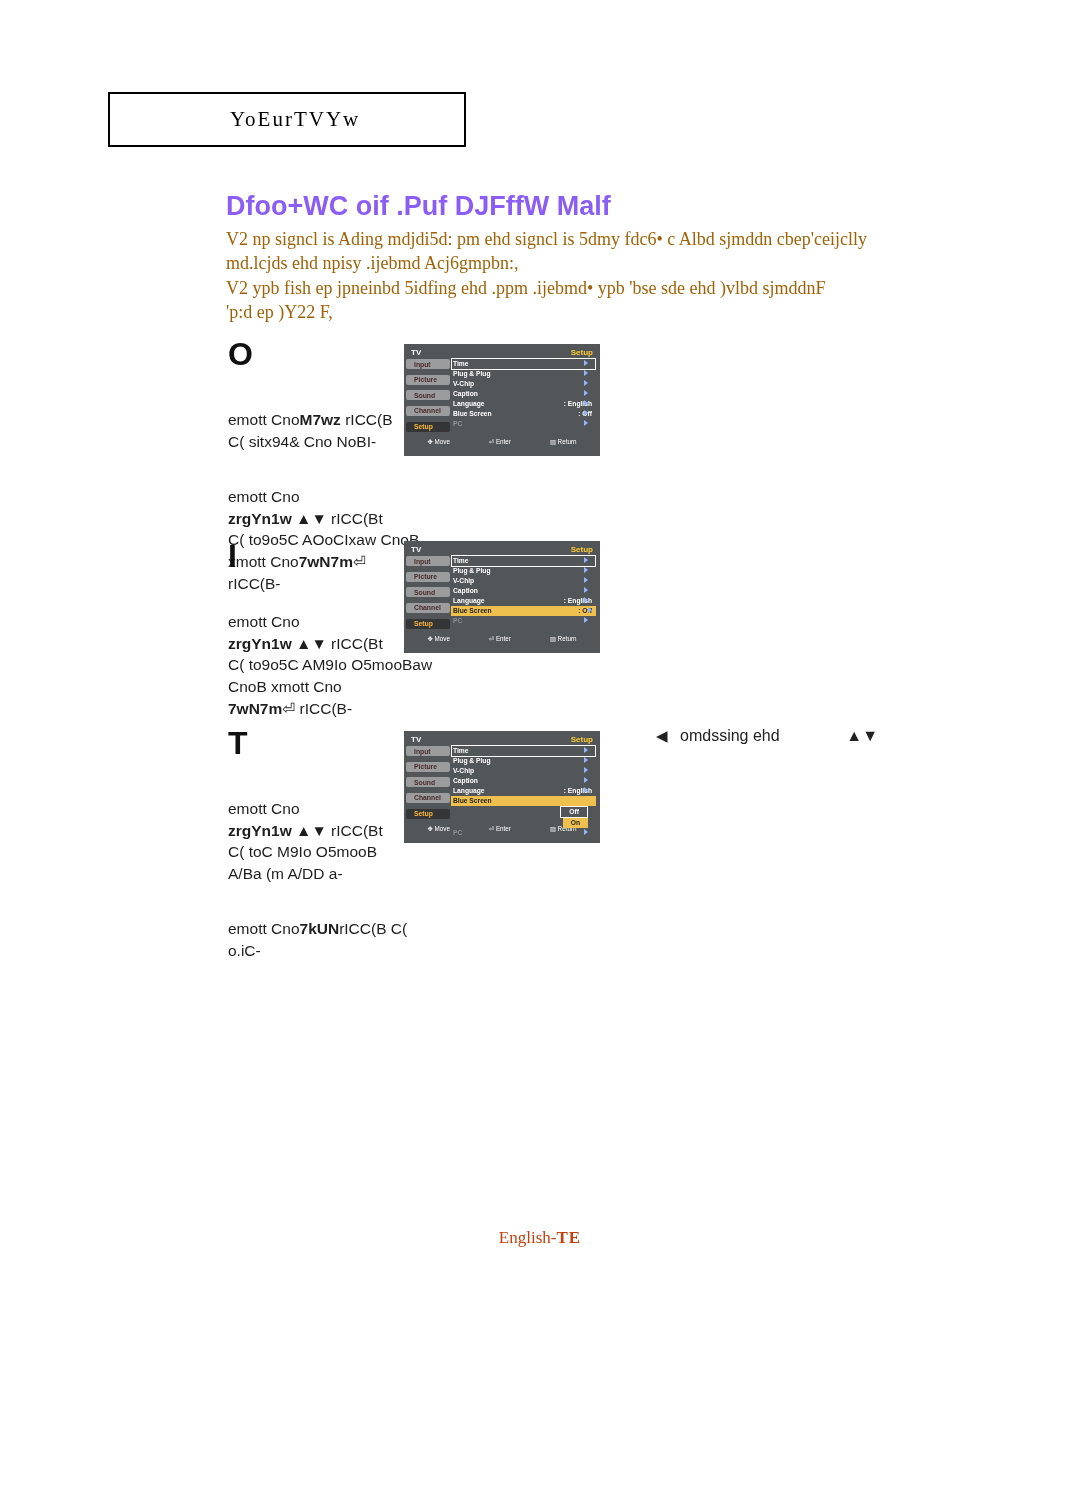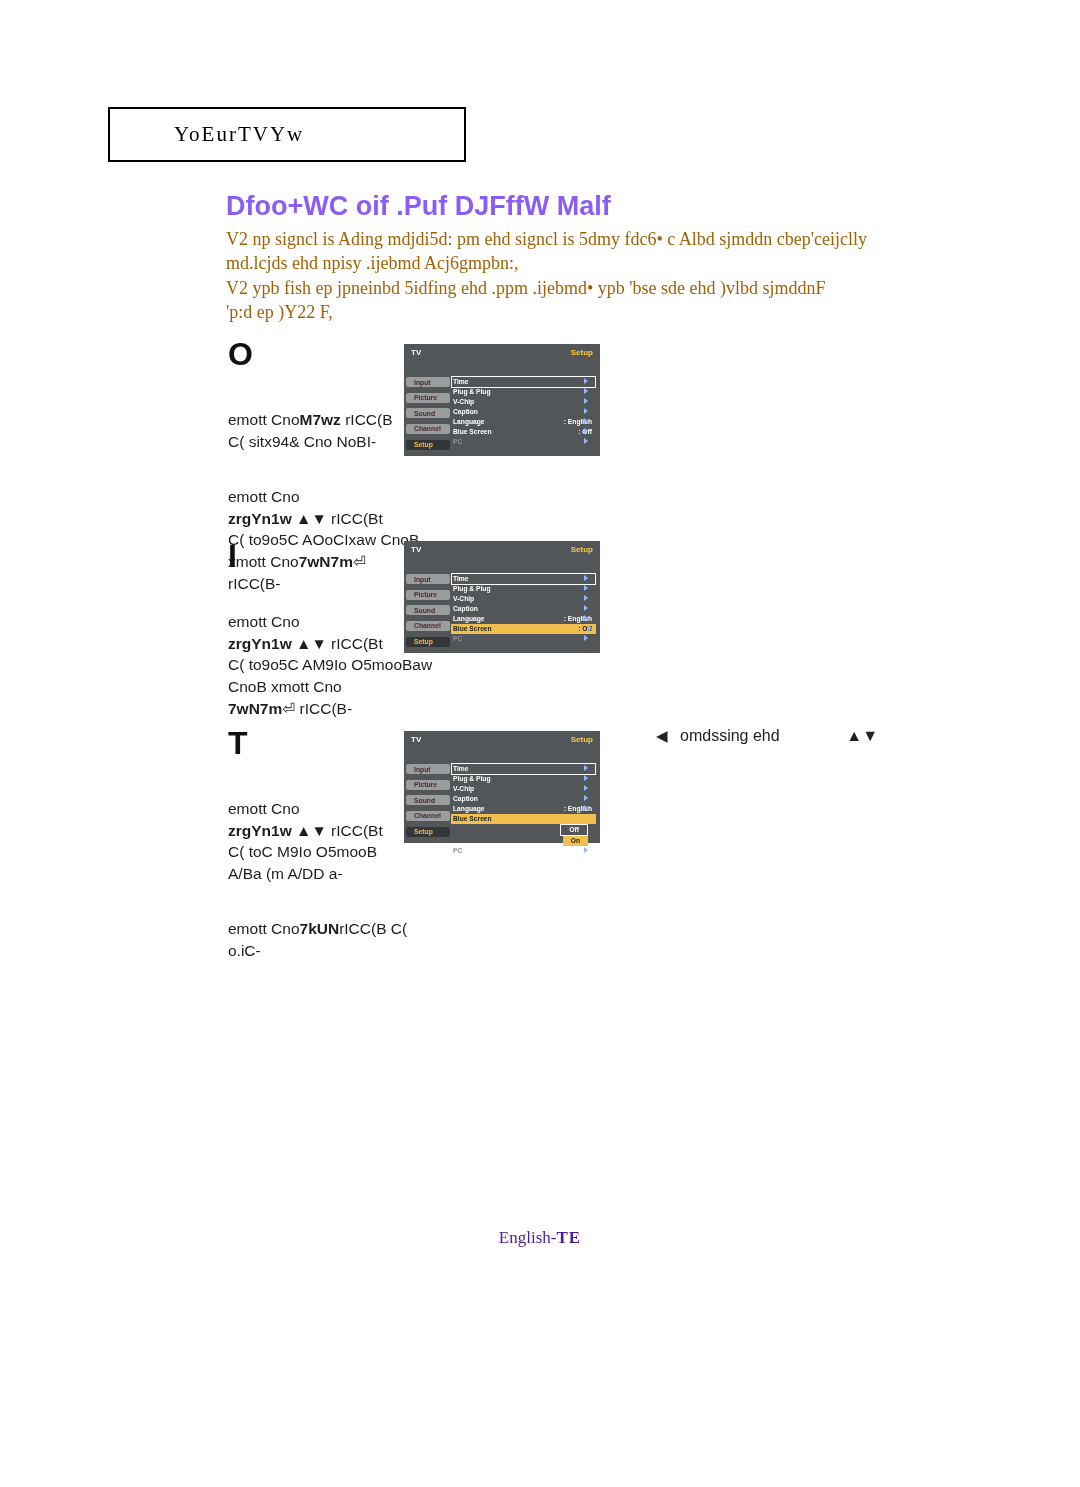--- a/index.html
+++ b/index.html
@@ -1,43 +1,43 @@
 <!DOCTYPE html>
 <html><head>
 <meta charset="utf-8">
 <style>
   * { margin: 0; padding: 0; box-sizing: border-box; }
   body { font-family: "Times New Roman", serif; background: #fff; color: #000; width: 1080px; height: 1487px; position: relative; }
-  .header-box { position: absolute; left: 108px; top: 92px; width: 358px; height: 55px; border: 2px solid #000; display: flex; align-items: center; padding-left: 64px; margin-top: 15px; }
+  .header-box { position: absolute; left: 108px; top: 92px; width: 358px; height: 55px; border: 2px solid #000; display: flex; align-items: center; padding-left: 120px; }
   .header-label { font-size: 21px; letter-spacing: 2px; }
   .title { position: absolute; left: 226px; top: 191px; font-size: 27px; font-family: Arial, sans-serif; font-weight: bold; color: #8b5cf6; }
   .body-text { position: absolute; left: 226px; top: 227px; width: 680px; font-size: 18px; line-height: 1.35; color: #a16207; }
   .step-block { position: absolute; left: 228px; width: 380px; }
   .step-icon { font-family: Arial, sans-serif; font-weight: 900; font-size: 32px; line-height: 1; color: #101010; }
   .step-text { font-size: 15.5px; color: #1e1e1e; line-height: 1.4; font-family: Arial, sans-serif; margin-top: 39px; }
   .step-text b { font-weight: 700; }
   .glyph { font-family: Arial, sans-serif; }
   .osd { position: absolute; width: 196px; height: 112px; background: #535659; font-family: Arial, sans-serif; }
-  .osd-top { display: flex; justify-content: space-between; padding: 4px 7px 18px 7px; }
+  .osd-top { display: flex; justify-content: space-between; padding: 4px 7px 0 7px; }
   .osd-tv { color: #fff; font-size: 8px; font-weight: bold; }
   .osd-setup { color: #ffcc33; font-size: 8px; font-weight: bold; }
   .osd-body { display: flex; height: 78px; }
   .osd-left { width: 46px; display: flex; flex-direction: column; justify-content: space-between; padding: 2px 0; }
   .osd-left-item { font-size: 6.8px; color: #4a2a2a; background: #9a9c9e; margin: 0 0 1.5px 2px; padding: 1.5px 3px 1.5px 8px; border-radius: 2px; font-weight: bold; text-align: left; }
   .osd-left-item.active { background: #333537; color: #ffb733; }
   .osd-right { flex: 1; padding: 2px 8px 2px 3px; }
   .osd-row { display: flex; justify-content: space-between; font-size: 6.7px; color: #fff; font-weight: bold; line-height: 1.5; position: relative; }
   .osd-row.hl { background: #efc04d; color: #222; margin-right: -4px; margin-left: -2px; padding-left: 2px; padding-right: 4px; }
   .osd-row .val { color: #fff; }
   .osd-row.hl .val { color: #222; }
   .osd-row .pc { color: #8f9193; }
   .osd-bottom { display: flex; justify-content: space-around; padding: 3px 4px 2px 4px; font-size: 6.3px; color: #fff; }
   .footnote { position: absolute; left: 622px; top: 725px; width: 290px; font-size: 16px; font-family: Arial, sans-serif; line-height: 1.35; color: #222; text-align: center; }
   .footnote .tri { font-size: 15px; margin-right: 8px; }
-  .page-footer { position: absolute; left: 0; width: 1080px; top: 1228px; text-align: center; font-size: 17px; color: #4c1d95; }
+  .page-footer { position: absolute; left: 0; width: 1080px; top: 1228px; text-align: center; font-size: 17px; color: #c2410c; }
   .page-footer b { font-weight: bold; letter-spacing: 1px; }
   .triangle-select { position: absolute; right: 4px; width: 0; height: 0; border-top: 3px solid transparent; border-bottom: 3px solid transparent; border-left: 4px solid #93b4ff; top: 1px; }
   .osd-row.first:before { content: ""; position: absolute; left: -2px; right: -4px; top: -1px; bottom: -0.5px; border: 0.7px solid #fff; }
 </style>
 </head>
 <body>
 
 <div class="header-box">
   <span class="header-label">YoEurTVYw</span>
 </div>

